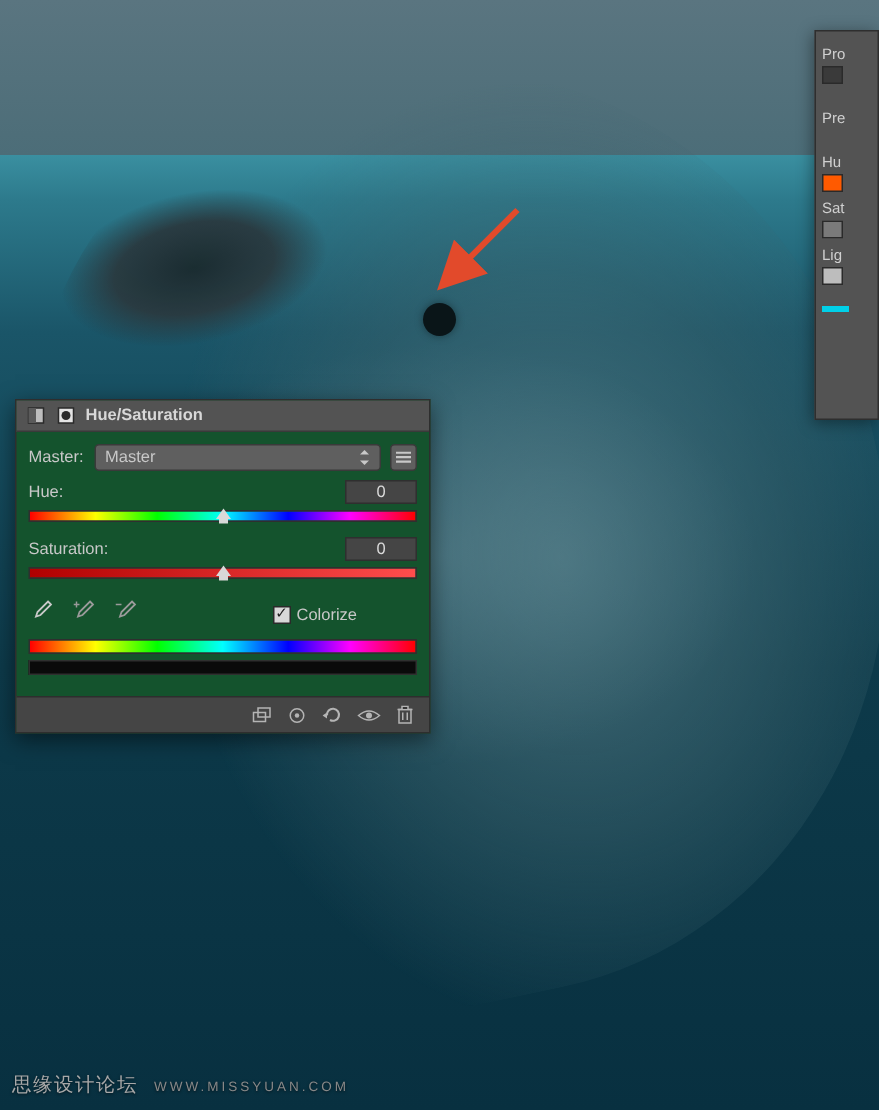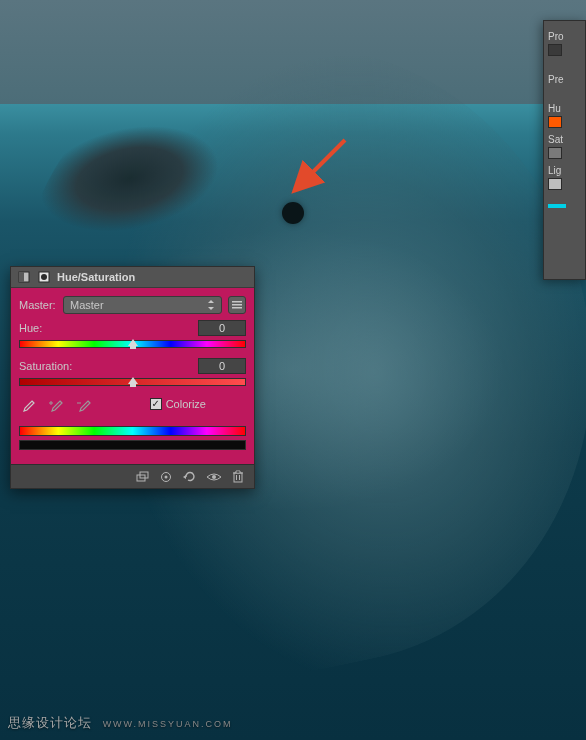--- a/index.html
+++ b/index.html
@@ -59,22 +59,22 @@
     font-size: 13px;
     letter-spacing: 1px;
     text-shadow: 0 1px 2px rgba(0,0,0,0.6);
   }
   .watermark .sub { font-size: 9px; color: #888; letter-spacing: 2px; margin-left: 6px; }
 
   
   .panel {
     position: absolute;
     top: 266px; left: 10px;
-    width: 245px;
-    background: #be185d;
+    width: 277px;
+    background: #14532d;
     border: 1px solid #2e2e2e;
     box-shadow: 0 4px 14px rgba(0,0,0,0.5);
   }
   .panel-header {
     display: flex;
     align-items: center;
     gap: 6px;
     padding: 3px 6px;
     background: #535353;
     border-bottom: 1px solid #3a3a3a;
@@ -169,21 +169,21 @@
     border-bottom: 7px solid #d8d8d8;
   }
   .thumb::after {
     content:"";
     position:absolute;
     top:6px; left:2px;
     width:6px; height:4px;
     background:#d8d8d8;
   }
 
-  .dropper-row { display:flex; align-items:flex-start; gap:10px; margin: 12px 0 10px 0; }
+  .dropper-row { display:flex; align-items:flex-end; gap:10px; margin: 12px 0 10px 0; }
   .dropper { width: 18px; height: 18px; display:flex; align-items:center; justify-content:center; }
   .checkbox {
     width: 12px; height: 12px;
     background: #d8d8d8;
     border: 1px solid #2a2a2a;
     display: inline-flex; align-items:center; justify-content:center;
     margin-right: 4px;
   }
   .checkbox.checked::after {
     content:"✓"; color:#222; font-size:10px; line-height:10px;

